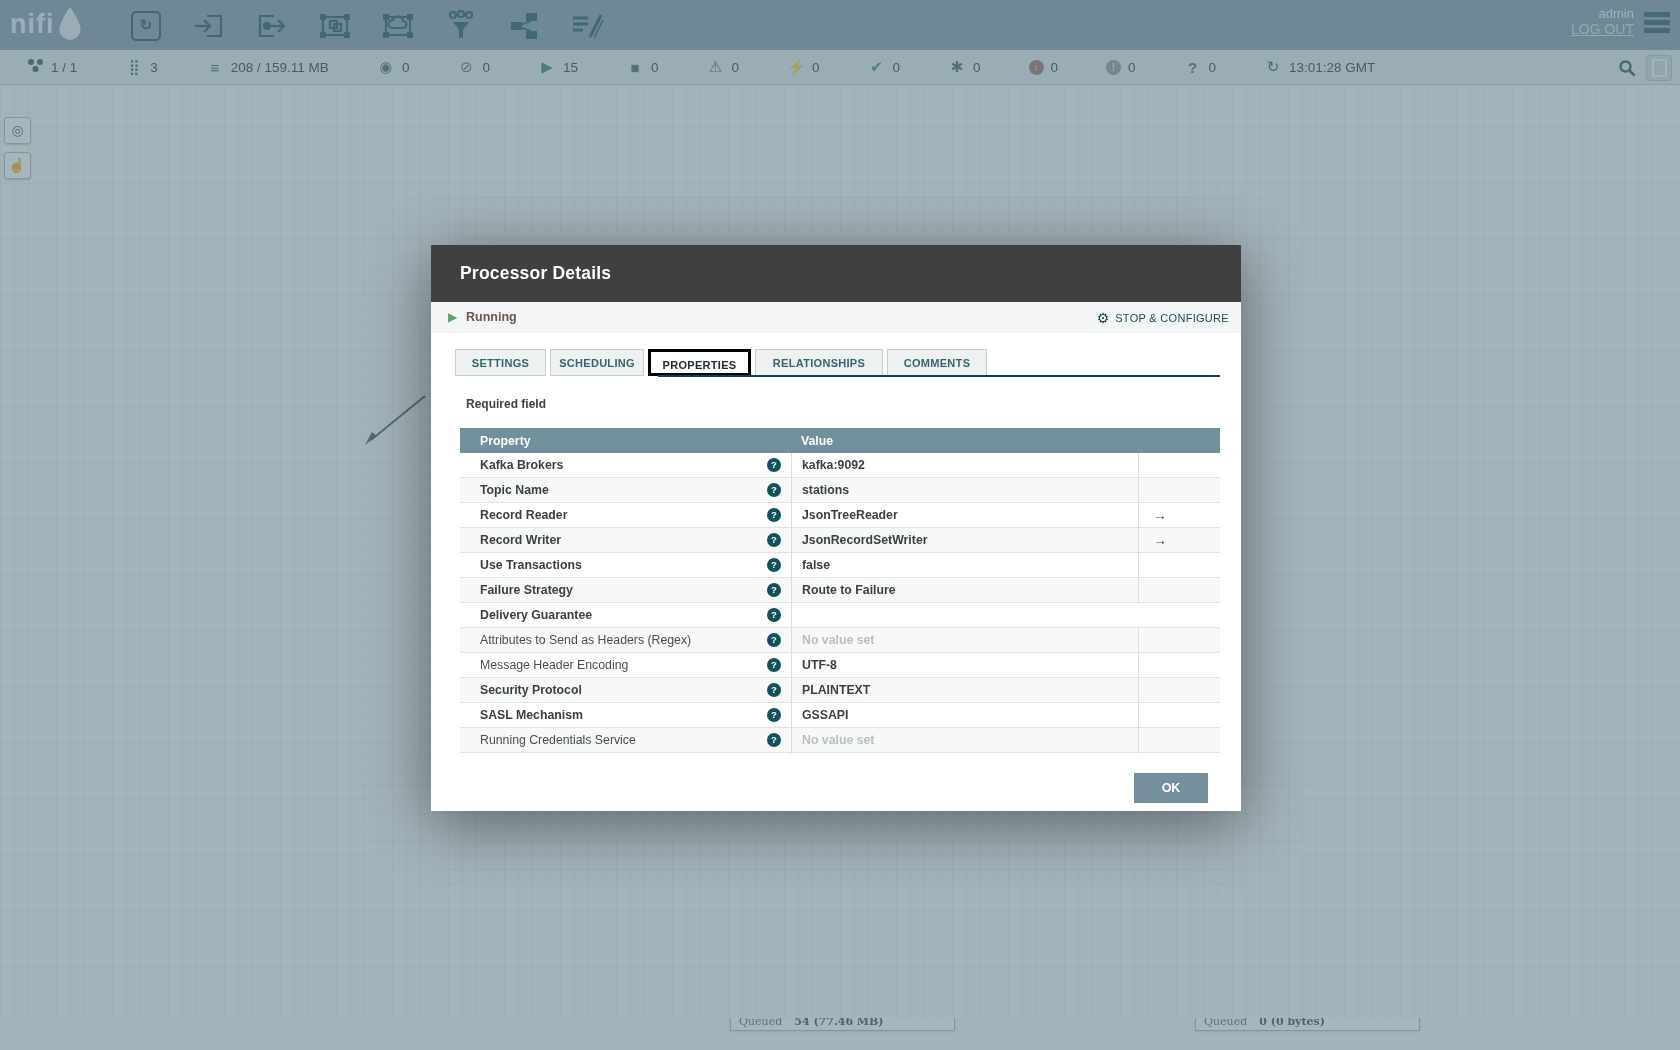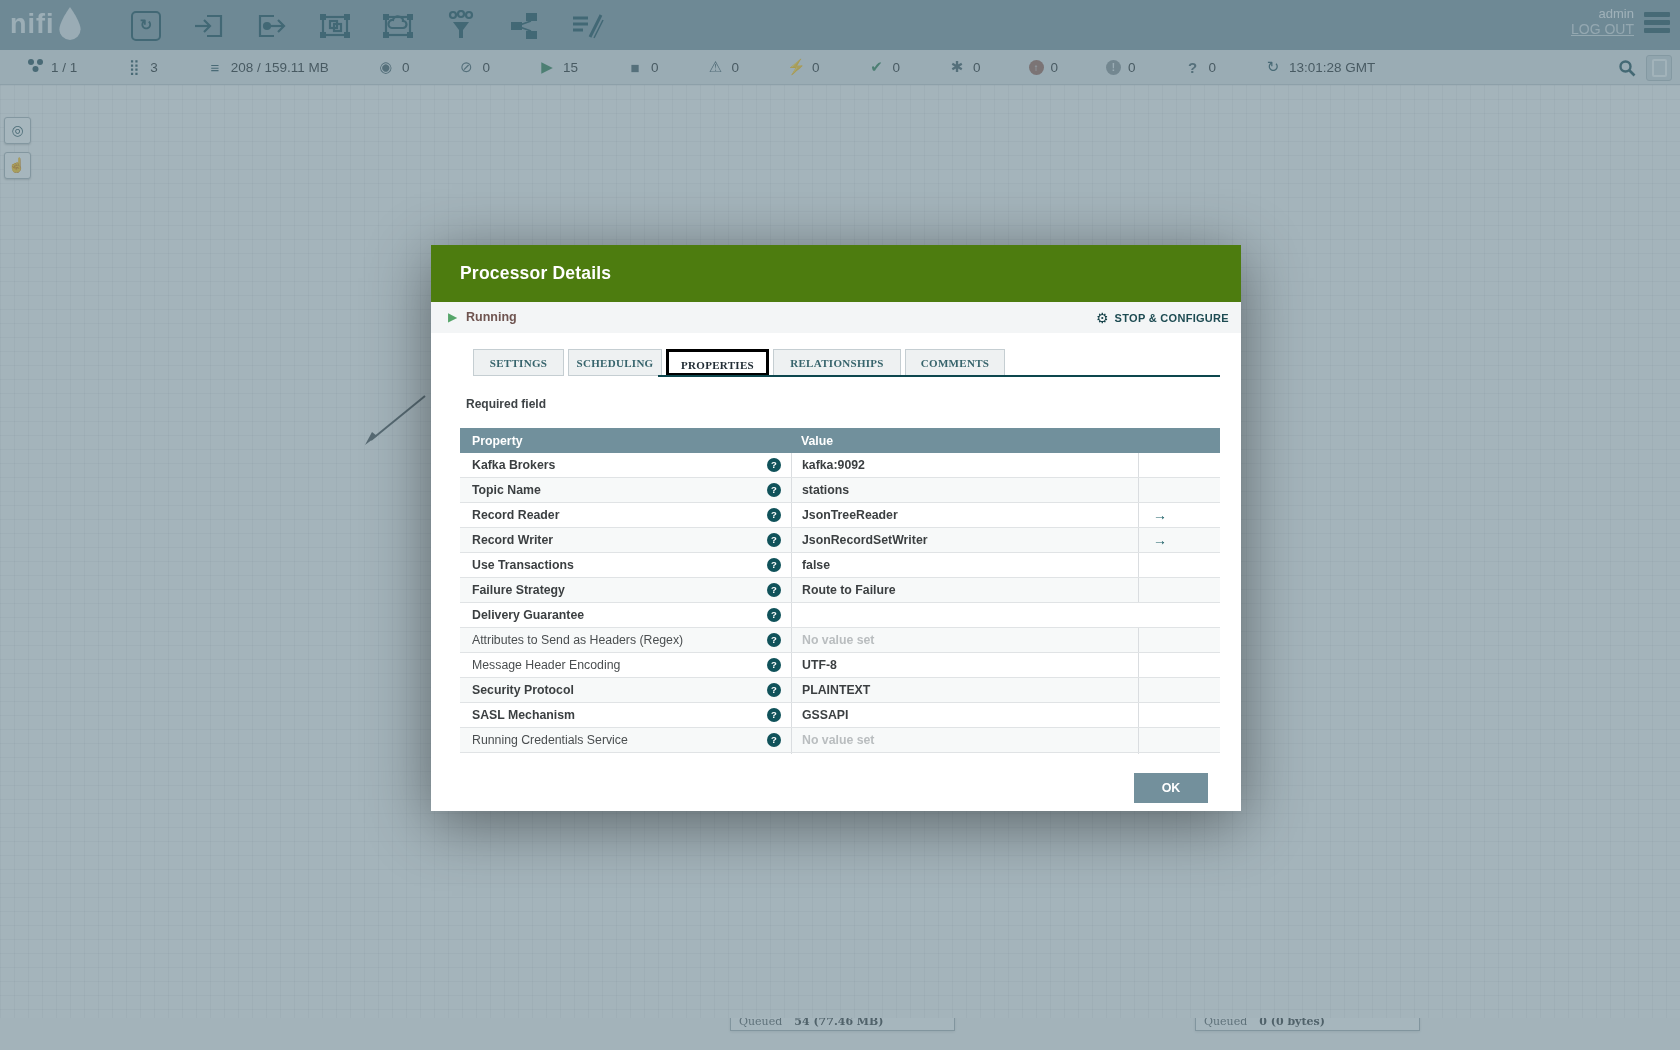--- a/index.html
+++ b/index.html
@@ -83,39 +83,39 @@
   .ah.left{border-top:5px solid transparent;border-bottom:5px solid transparent;border-right:7px solid #565e62;}
   
   #footer{position:absolute;left:0;bottom:0;width:1680px;height:32px;background:rgba(213,222,226,.92);
           z-index:3;border-top:1px solid rgba(180,192,198,.8);}
   #breadcrumb{position:absolute;left:22px;top:0;line-height:31px;font-size:13.5px;font-weight:bold;color:#3f6a77;}
   
   .glass{position:absolute;inset:0;background:rgba(97,124,136,.55);z-index:40;}
   
   #modal{position:absolute;left:431px;top:245px;width:810px;height:566px;background:#fff;
          box-shadow:0 12px 60px rgba(0,0,0,.45);z-index:50;}
-  #m-head{position:absolute;left:0;top:0;width:100%;height:57px;background:#4d7c0f;}
+  #m-head{position:absolute;left:0;top:0;width:100%;height:57px;background:#404040;}
   #m-title{position:absolute;left:29px;top:0;line-height:57px;font-size:17.5px;font-weight:bold;
            color:#fff;letter-spacing:.2px;}
   #m-status{position:absolute;left:0;top:57px;width:100%;height:31px;background:#f3f5f6;}
   .run-ind{position:absolute;left:17px;top:0;line-height:31px;font-size:12px;color:#55a569;}
   .run-txt{position:absolute;left:35px;top:0;line-height:31px;font-size:12.5px;font-weight:bold;color:#6f5450;}
   .stopcfg{position:absolute;right:12px;top:0;height:31px;display:flex;align-items:center;gap:6px;cursor:pointer;}
   .gear{font-size:14px;color:#123f46;}
-  .stopcfg-label{font-size:11px;font-weight:bold;color:#1d4b52;letter-spacing:.3px;}
-  .tabs{position:absolute;left:42px;top:104px;display:flex;gap:4px;font-family:Liberation Serif, serif;}
+  .stopcfg-label{font-size:11px;font-weight:normal;color:#1d4b52;letter-spacing:.3px;}
+  .tabs{position:absolute;left:24px;top:104px;display:flex;gap:4px;}
   .tab{height:27px;line-height:27px;text-align:center;background:#eef1f2;border:1px solid #c5ced2;
        font-size:11px;font-weight:bold;color:#37646c;letter-spacing:.3px;box-sizing:border-box;cursor:pointer;}
   .tab.active{background:#fff;border:3px solid #000000;color:#222d35;}
   .tabline{position:absolute;left:227px;top:130px;width:562px;height:1.5px;background:#0d474e;}
   .req-note{position:absolute;left:35px;top:152px;font-size:12px;font-weight:bold;color:#3e4346;}
   #ptable{position:absolute;left:29px;top:183px;width:760px;}
   .thead{display:flex;height:25px;background:#71909c;color:#fff;font-size:12.3px;font-weight:bold;
          align-items:center;}
-  .tc1{width:331px;box-sizing:border-box;padding-left:12px;}
+  .tc1{width:331px;box-sizing:border-box;padding-left:20px;}
   .tc2{width:347px;box-sizing:border-box;padding-left:10px;}
   .tc3{width:82px;box-sizing:border-box;}
   .tbody{height:301px;overflow:hidden;}
   .trow{display:flex;height:24px;border-bottom:1px solid #e0e3e5;background:#fff;}
   .trow:nth-child(even){background:#f7f9f9;}
   .trow .tc1{display:flex;align-items:center;font-size:12.3px;color:#4a4e50;}
   .trow.req .tc1 .plab{font-weight:bold;color:#3b3f41;}
   .help{margin-left:auto;margin-right:10px;width:14px;height:14px;border-radius:50%;background:#10525a;
         color:#fff;font-size:9.5px;font-weight:bold;line-height:14px;text-align:center;flex:none;cursor:pointer;}
   .trow .tc2{line-height:24px;font-size:12.3px;font-weight:600;color:#3b3f41;border-left:1px solid #dadde0;

